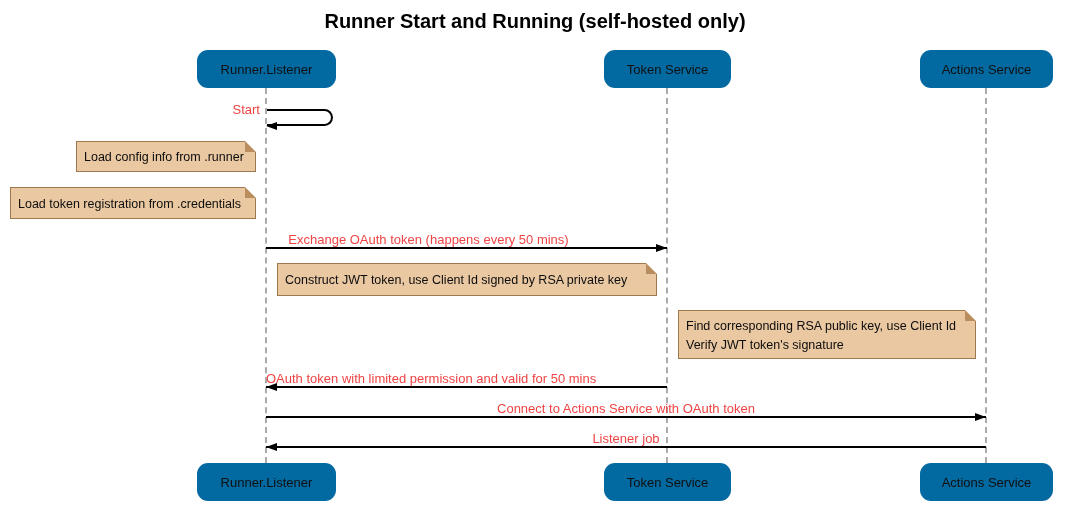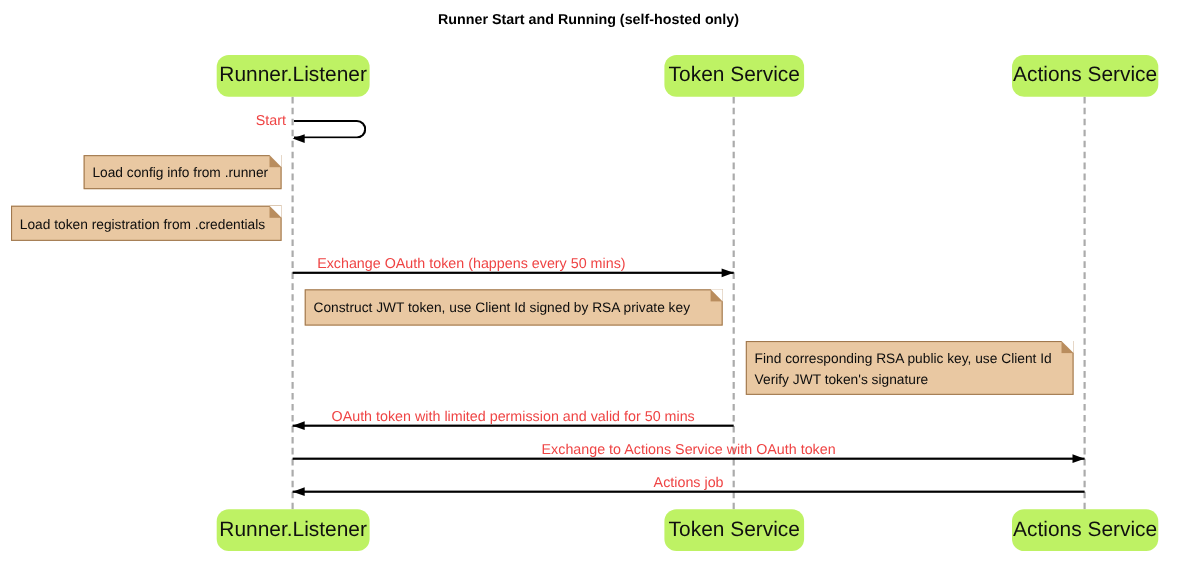--- a/index.html
+++ b/index.html
@@ -9,40 +9,40 @@
     height: 525px;
     background: #ffffff;
     font-family: "Liberation Sans", sans-serif;
     color: #111111;
     overflow: hidden;
   }
   .title {
     position: absolute;
     top: 10px; left: 0; width: 100%;
     text-align: center;
-    font-size: 13px;
+    font-size: 20px;
     font-weight: bold;
     color: #000000;
   }
   .lifeline {
     position: absolute;
     top: 88px;
     height: 375px;
     width: 0;
     border-left: 2px dashed #ababab;
   }
   .participant {
     position: absolute;
     height: 38px;
-    background: #bef264;
+    background: #0369a1;
     border-radius: 11px;
     display: flex;
     align-items: center;
     justify-content: center;
-    font-size: 19px;
+    font-size: 13px;
     color: #101010;
   }
   .msg-label {
     position: absolute;
     font-size: 13px;
     height: 14px;
     line-height: 14px;
     color: #ef4444;
     white-space: nowrap;
   }
@@ -139,29 +139,29 @@
     <div class="note-fold"></div>
     <span>Find corresponding RSA public key, use Client Id</span>
     <span>Verify JWT token's signature</span>
   </div>
 
   <div class="note" style="left:277px; top:263px; width:380px; height:33px;">
     <div class="note-fold"></div>
     <span>Construct JWT token, use Client Id signed by RSA private key</span>
   </div>
 
-  <div class="msg-label" style="left:266px; top:372px; width:401px; text-align:center;">OAuth token with limited permission and valid for 50 mins</div>
+  <div class="msg-label" style="left:266px; top:372px; width:401px; text-align:left;">OAuth token with limited permission and valid for 50 mins</div>
   <div class="msg-line" style="left:266px; top:386px; width:401px;"></div>
   <div class="arrow-left" style="left:266px; top:383px;"></div>
 
-  <div class="msg-label" style="left:266px; top:402px; width:720px; text-align:center;">Exchange to Actions Service with OAuth token</div>
+  <div class="msg-label" style="left:266px; top:402px; width:720px; text-align:center;">Connect to Actions Service with OAuth token</div>
   <div class="msg-line" style="left:266px; top:416px; width:720px;"></div>
   <div class="arrow-right" style="left:975px; top:413px;"></div>
 
-  <div class="msg-label" style="left:266px; top:432px; width:720px; text-align:center;">Actions job</div>
+  <div class="msg-label" style="left:266px; top:432px; width:720px; text-align:center;">Listener job</div>
   <div class="msg-line" style="left:266px; top:446px; width:720px;"></div>
   <div class="arrow-left" style="left:266px; top:443px;"></div>
 
   <div class="participant" style="left:197px; top:463px; width:139px;">
     <span>Runner.Listener</span>
   </div>
   <div class="participant" style="left:604px; top:463px; width:127px;">
     <span>Token Service</span>
   </div>
   <div class="participant" style="left:920px; top:463px; width:133px;">

